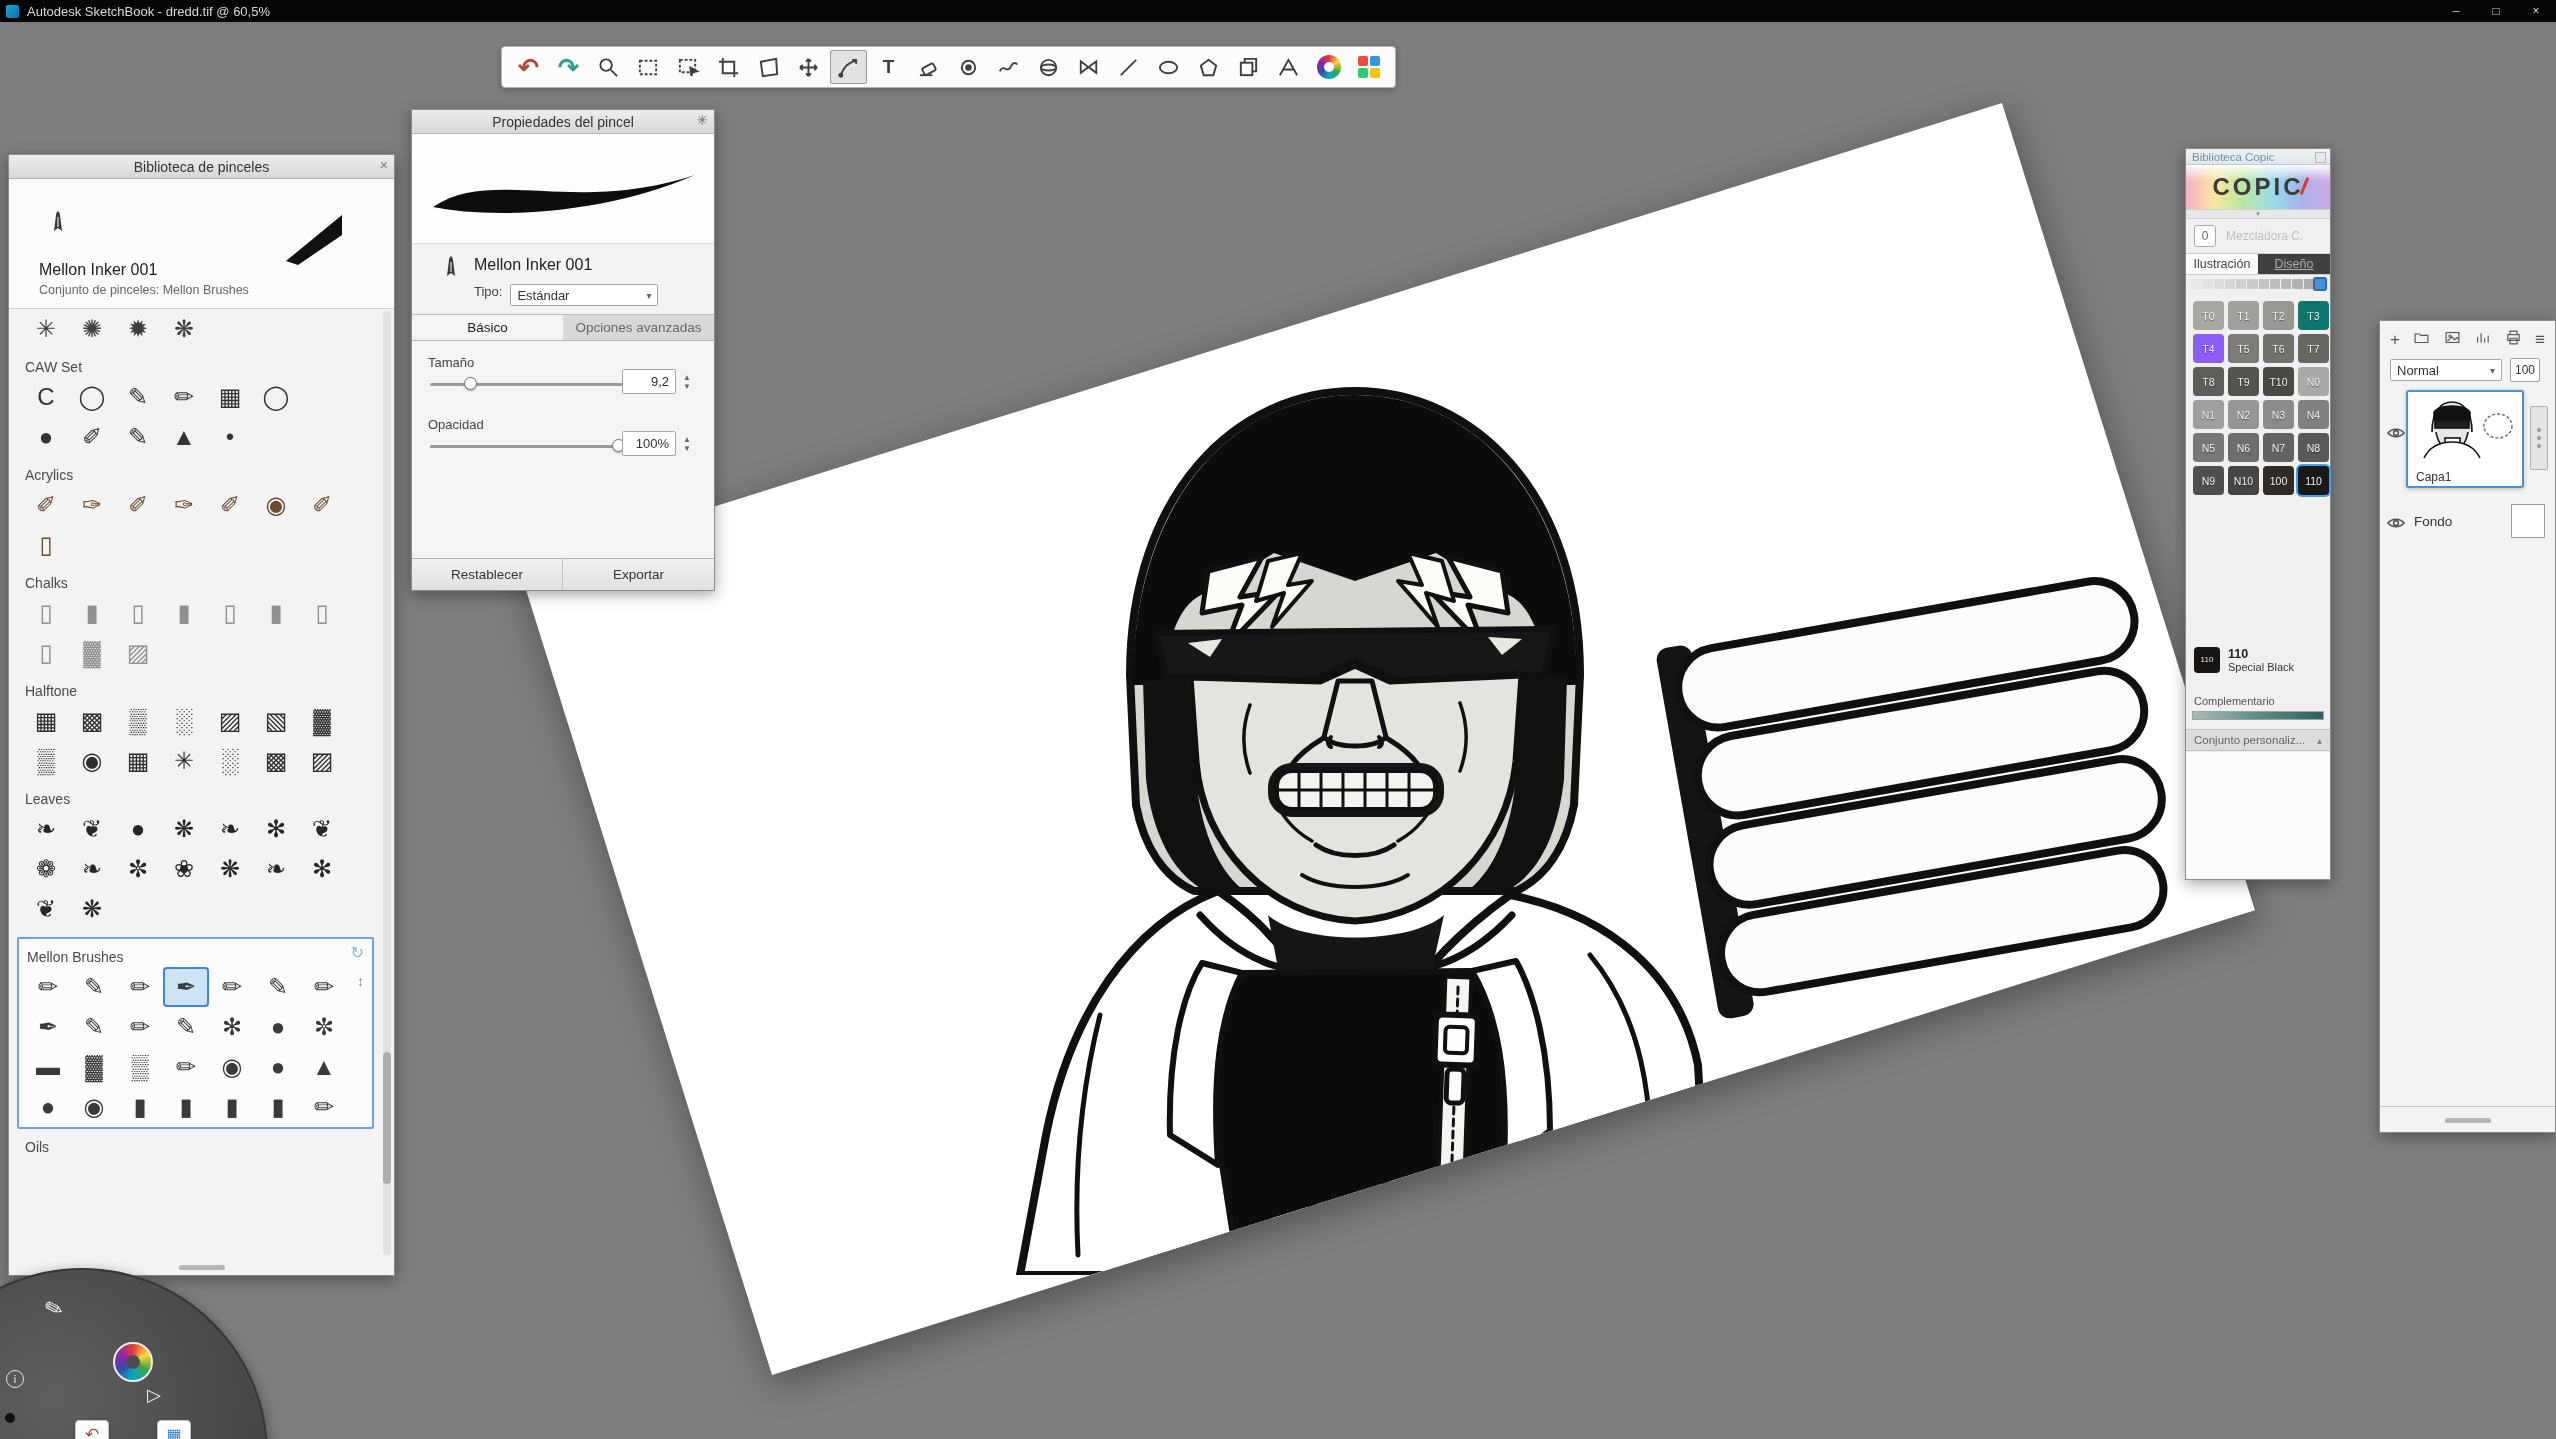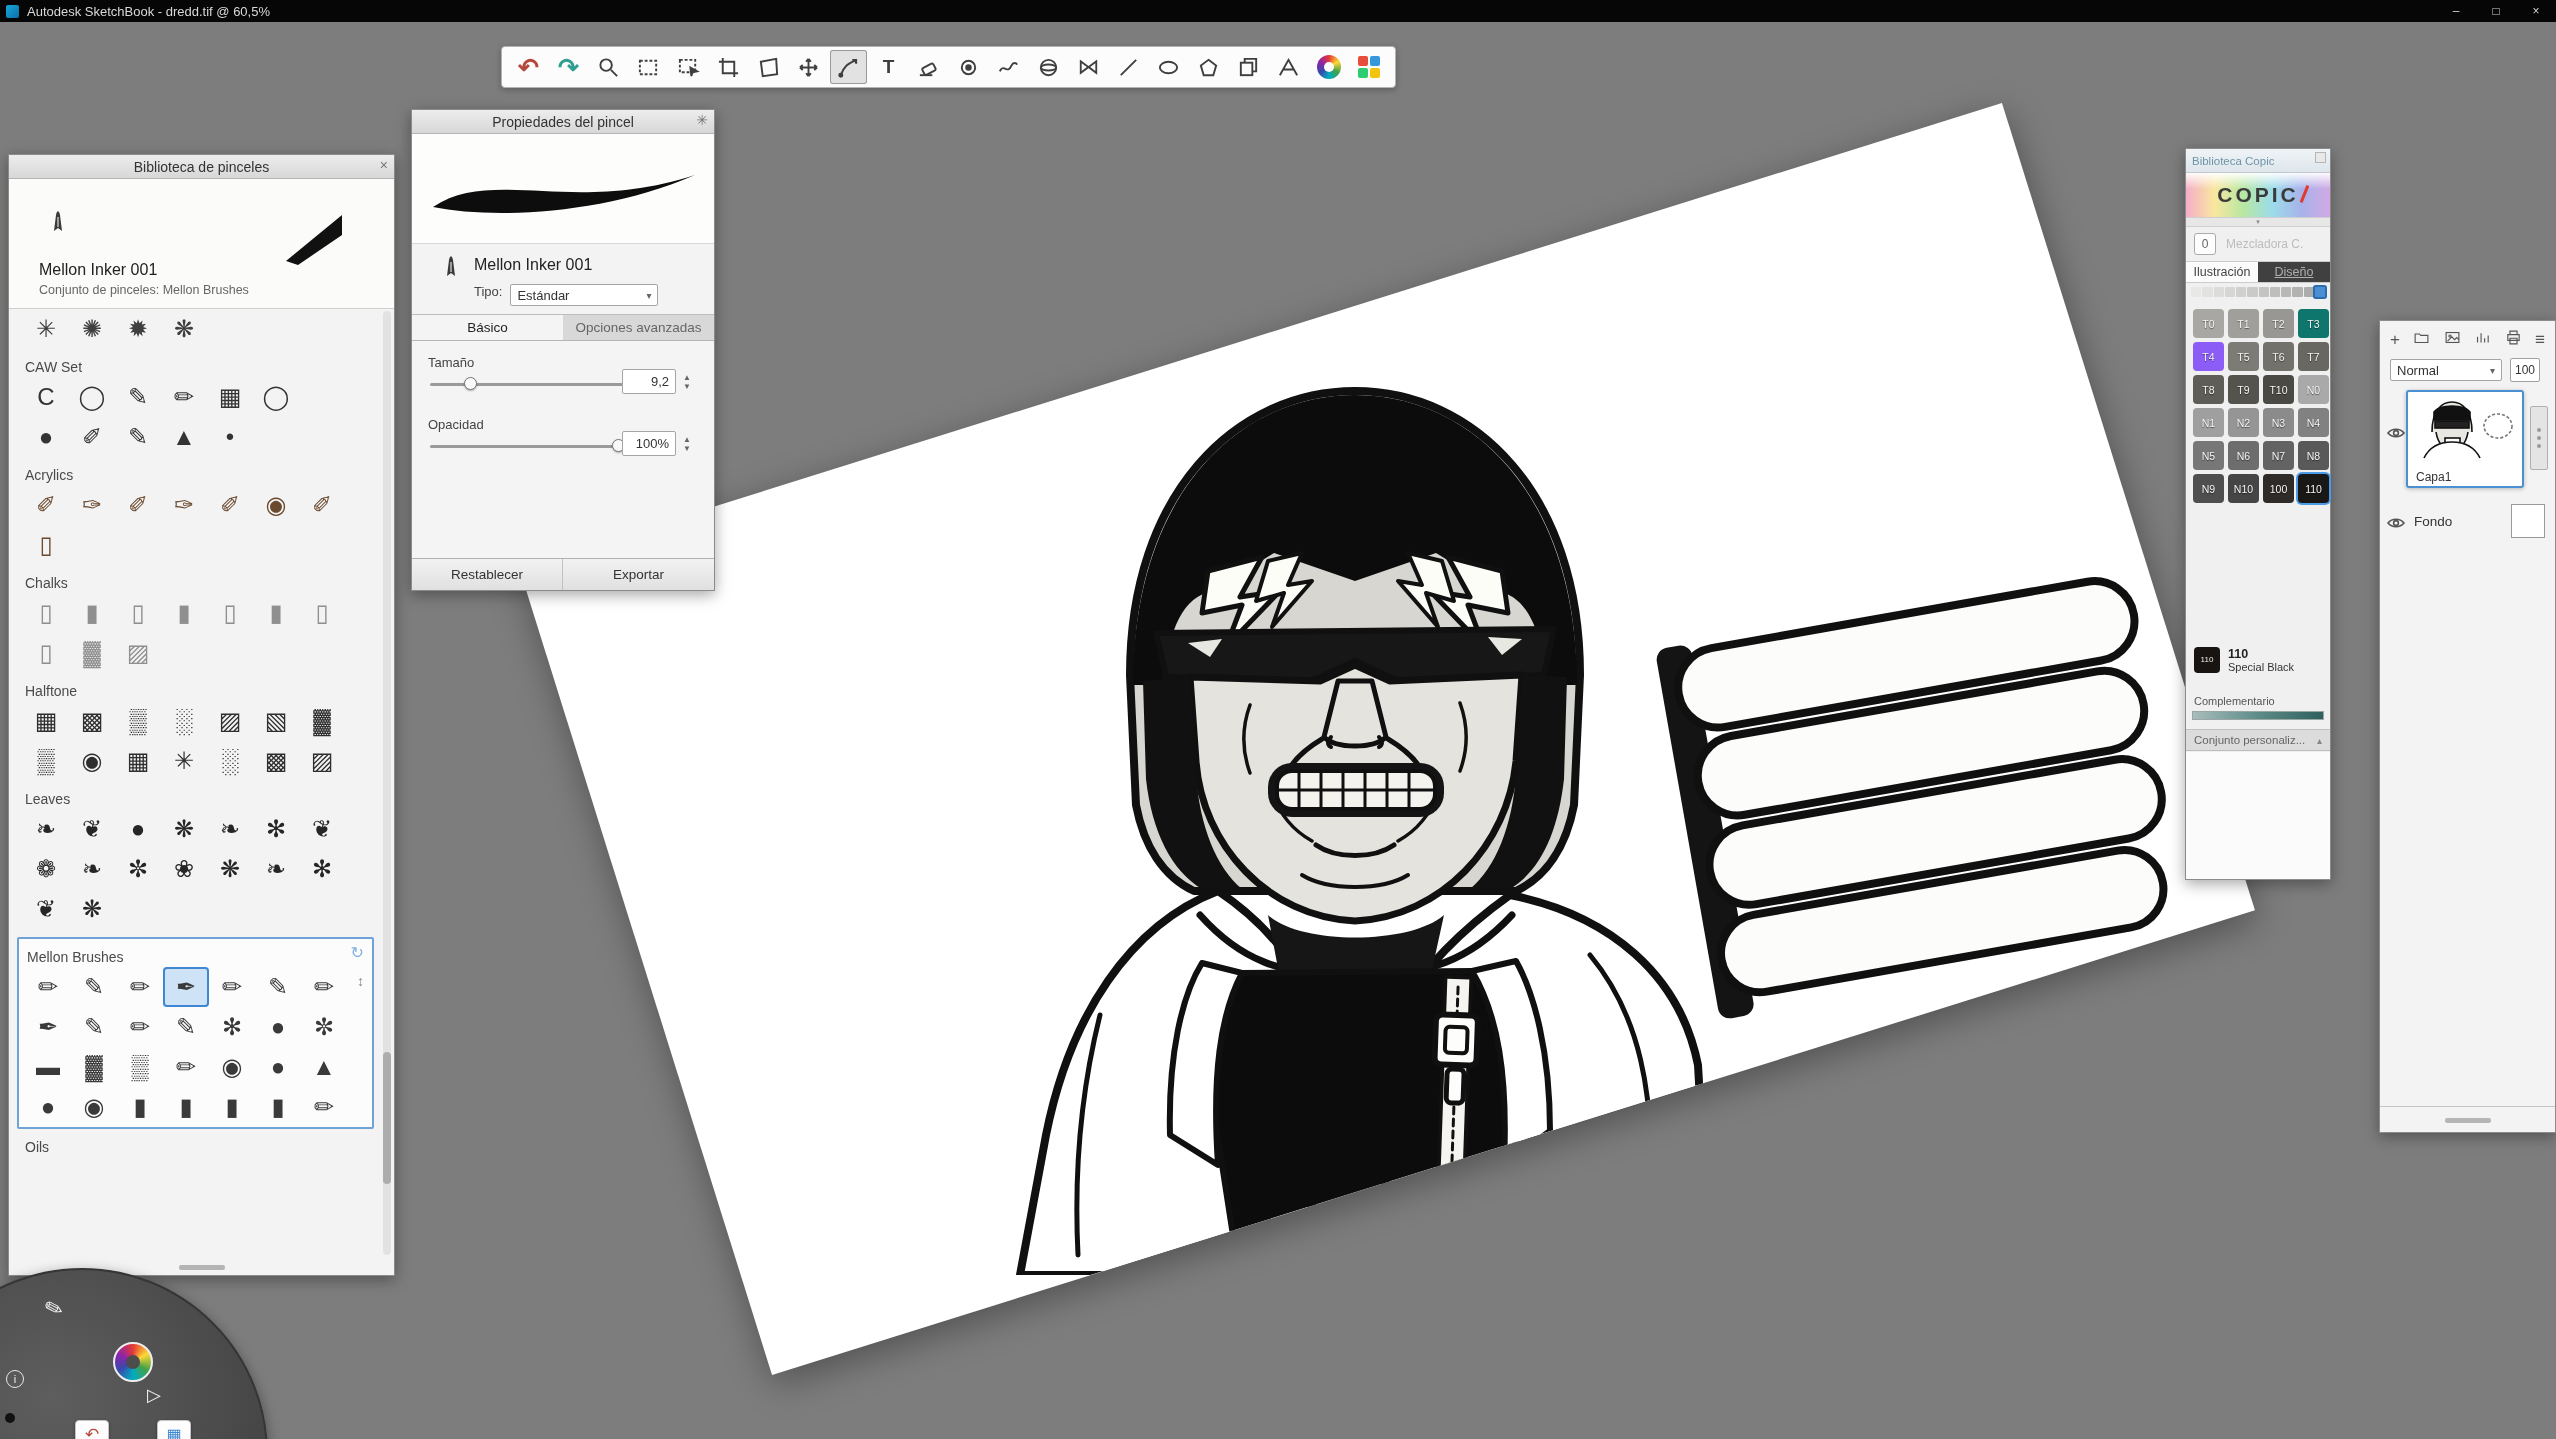--- a/index.html
+++ b/index.html
@@ -77,25 +77,25 @@
   .slider { position:absolute; left:18px; width:200px; height:3px; background:#9a9a9a; border-radius:2px; }
   .sthumb { position:absolute; top:-6px; width:13px; height:13px; border-radius:50%; background:#fafafa; border:1px solid #777; box-shadow:0 1px 2px rgba(0,0,0,.3); }
   .valbox { position:absolute; width:54px; height:25px; background:#fff; border:1px solid #a5a5a5; border-radius:2px; font-size:13px; color:#333; text-align:right; line-height:23px; padding-right:6px; }
   .spin { position:absolute; width:14px; height:25px; display:flex; flex-direction:column; align-items:center; justify-content:center; color:#666; font-size:8px; line-height:9px; }
   .bp-btns { position:absolute; left:0; right:0; bottom:0; height:32px; display:flex; border-top:1px solid #b0b0b0; background:linear-gradient(#f2f2f2,#e0e0e0); }
   .bp-btn { width:50%; text-align:center; line-height:31px; font-size:13.5px; color:#333; }
   .bp-btn:first-child { border-right:1px solid #c0c0c0; }
 
   
   .copic { left:2185px; top:148px; width:146px; height:732px; background:#f0f0f0; }
-  .cp-head { height:24px; background:linear-gradient(#eef3f6,#dfe7ec); border-bottom:1px solid #c2c9ce; display:flex; align-items:center; font-size:11.5px; color:#6e94a8; padding-left:6px; position:relative; }
+  .cp-head { height:16px; background:linear-gradient(#eef3f6,#dfe7ec); border-bottom:1px solid #c2c9ce; display:flex; align-items:center; font-size:11.5px; color:#6e94a8; padding-left:6px; position:relative; }
   .cp-head .mini { position:absolute; right:4px; top:3px; width:11px; height:11px; background:#e8e8e8; border:1px solid #b5b5b5; }
   .cp-logo { height:44px; background:linear-gradient(90deg,#f6aec9,#f8e79e,#b7e7a3,#9cdcea,#a7b3ea,#d2a8e4); display:flex; align-items:center; justify-content:center; position:relative; }
   .cp-logo::before { content:""; position:absolute; left:0; right:0; top:0; height:16px; background:linear-gradient(rgba(255,255,255,.95),rgba(255,255,255,0)); }
-  .cp-logotext { font-size:21px; font-weight:bold; letter-spacing:3px; color:#3a3a3a; position:relative; }
+  .cp-logotext { font-size:24px; font-weight:bold; letter-spacing:3px; color:#3a3a3a; position:relative; }
   .cp-slash { position:absolute; right:24px; top:12px; width:3px; height:18px; background:#e03a2f; transform:rotate(22deg); }
   .cp-strip1 { height:10px; background:#e7e7e7; border-top:1px solid #cfcfcf; border-bottom:1px solid #cfcfcf; text-align:center; font-size:7px; color:#888; line-height:8px; }
   .cp-mixrow { display:flex; align-items:center; gap:10px; padding:6px 0 6px 8px; }
   .cp-zero { width:22px; height:22px; background:#fdfdfd; border:1px solid #aaa; border-radius:3px; text-align:center; line-height:21px; font-size:12px; color:#666; }
   .cp-mixlabel { font-size:12px; color:#bcbcbc; }
   .cp-tabs { display:flex; height:22px; border-top:1px solid #ccc; border-bottom:1px solid #ccc; }
   .cp-tab { width:50%; text-align:center; line-height:21px; font-size:12.5px; }
   .cp-tab.active { background:#fbfbfb; color:#444; }
   .cp-tab.inactive { background:#404040; color:#aeaeae;text-decoration:underline; }
   .cp-strip2 { display:flex; gap:1px; padding:4px 5px; }

